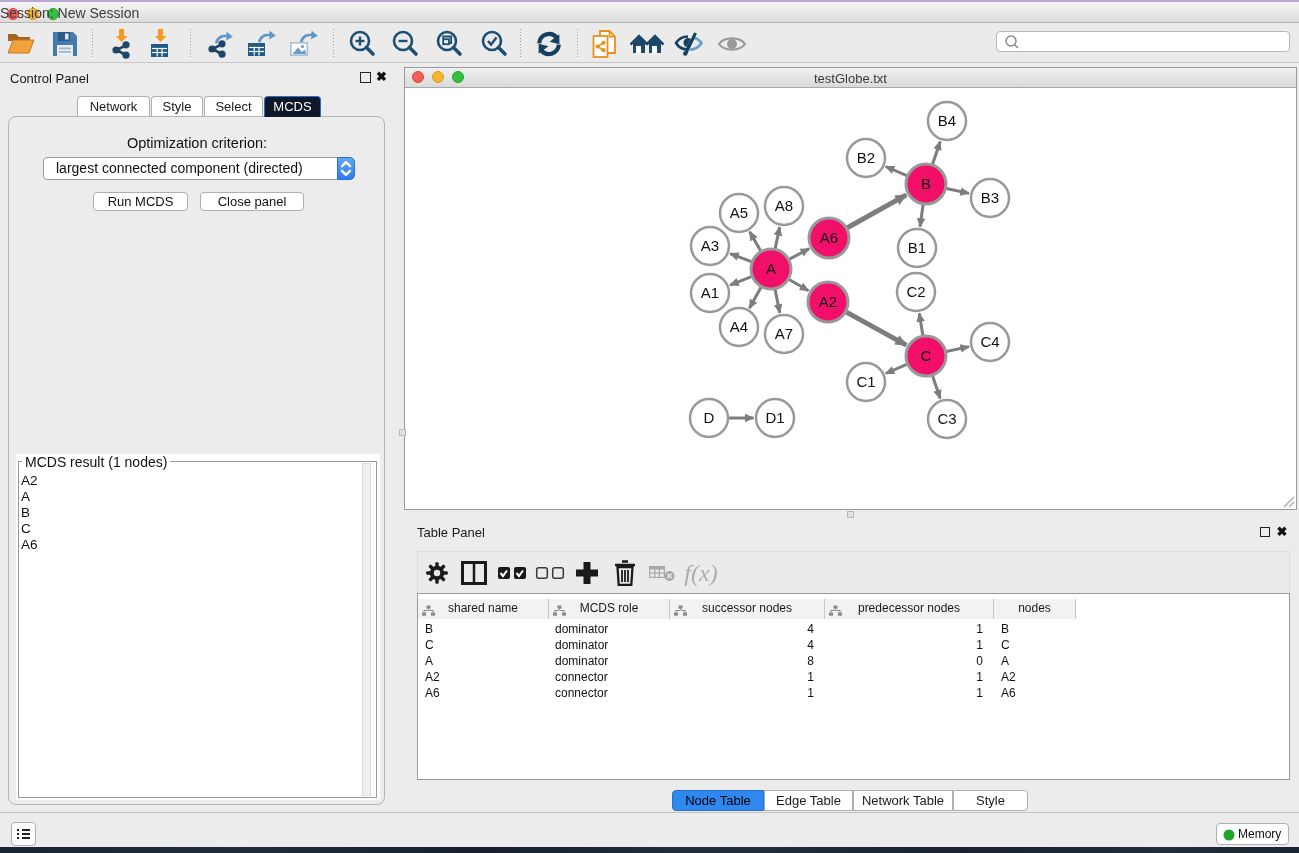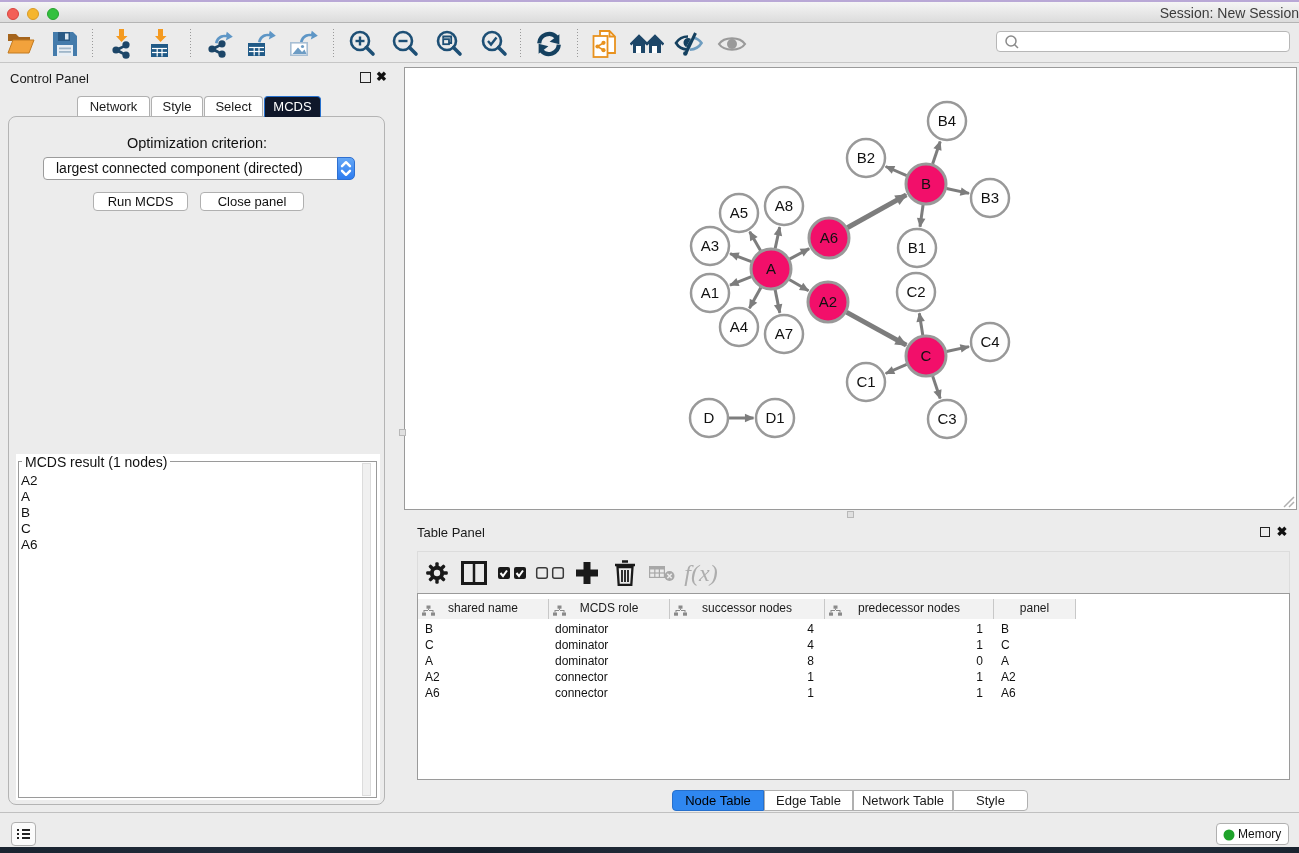--- a/index.html
+++ b/index.html
@@ -1,19 +1,19 @@
 <!DOCTYPE html>
 <html><head><meta charset="utf-8"><style>
 *{margin:0;padding:0;box-sizing:border-box}
 html,body{width:1299px;height:853px;overflow:hidden}
 body{font-family:"Liberation Sans",sans-serif;background:#ececec;position:relative}
 .abs{position:absolute}
 #topline{left:0;top:0;width:1299px;height:2px;background:#b9a8d6}
 #titlebar{left:0;top:2px;width:1299px;height:21px;background:linear-gradient(#f5f5f5,#dcdcdc);border-bottom:1px solid #b4b4b4}
-#titlebar .t{position:absolute;left:0;right:0;top:3px;text-align:right;font-size:14px;color:#3c3c3c}
+#titlebar .t{position:absolute;left:0;right:0;top:3px;text-align:left;font-size:14px;color:#3c3c3c}
 .tl{position:absolute;top:6px;width:12px;height:12px;border-radius:50%}
 #toolbar{left:0;top:24px;width:1299px;height:39px;background:#ebebeb;border-bottom:1px solid #c6c6c6}
 .sep{position:absolute;top:5px;height:29px;width:1px;background-image:linear-gradient(#9a9a9a 1px,transparent 1px);background-size:1px 3px}
 .ticon{position:absolute;top:0;height:39px;display:flex;align-items:center;justify-content:center}
 #search{left:996px;top:31px;width:294px;height:21px;background:#fff;border:1px solid #b7b7b7;border-radius:4px}
 #cp-title{left:10px;top:71px;font-size:13px;color:#1a1a1a}
 #cp-float{left:360px;top:72px;width:11px;height:11px;border:1.5px solid #222}
 #cp-close{left:376px;top:69px;font-size:13px;font-weight:bold;color:#111}
 .tab{position:absolute;top:96px;height:20px;background:#fff;border:1px solid #b0b0b0;border-bottom:none;border-radius:4px 4px 0 0;font-size:13px;text-align:center;color:#1a1a1a;line-height:20px;z-index:2}
 #cp-panel{left:8px;top:116px;width:377px;height:689px;border:1px solid #b4b4b4;border-radius:8px;background:#ececec}
@@ -258,20 +258,26 @@
     </svg>
   </div>
 <div class="btn" style="left:93px;width:95px">Run MCDS</div>
 <div class="btn" style="left:200px;width:104px">Close panel</div>
 <div class="abs" id="mcds-box"></div>
 <div class="abs" id="mcds-border"></div>
 <div class="abs" id="mcds-label">MCDS result (1 nodes)</div>
 <div class="abs" id="mcds-list">A2<br>A<br>B<br>C<br>A6</div>
 <div class="abs" id="mcds-scroll"></div>
 <div class="abs" id="netwin">
+  <div id="net-tb">
+    <div class="tl" style="left:7px;top:3px;background:#f35f57;border:1px solid #d8453e"></div>
+    <div class="tl" style="left:27px;top:3px;background:#f5b52e;border:1px solid #d99a26"></div>
+    <div class="tl" style="left:47px;top:3px;background:#33c03e;border:1px solid #27a32f"></div>
+    <div class="t">testGlobe.txt</div>
+  </div>
   <svg width="891" height="420" style="position:absolute;left:0;top:22px">
     <defs>
       <marker id="a" markerUnits="userSpaceOnUse" markerWidth="12.5" markerHeight="9.5" viewBox="0 0 10 10" refX="9" refY="5" orient="auto">
           <path d="M0,0.5 L10,5 L0,9.5 z" fill="#7d7d7d"></path>
         </marker>
       <marker id="ath" markerUnits="userSpaceOnUse" markerWidth="15" markerHeight="12" viewBox="0 0 10 10" refX="9" refY="5" orient="auto">
           <path d="M0,0.5 L10,5 L0,9.5 z" fill="#7d7d7d"></path>
         </marker>
     </defs>
     <line x1="346.5" y1="186.7" x2="325.0" y2="195.1" class="thin" marker-end="url(#a)"></line>
@@ -443,21 +449,21 @@
         </g>
       </svg></span>successor nodes</div>
 <div class="th" style="left:825px;width:169px"><span style="position:absolute;left:4px;top:4px"><svg width="13" height="12" viewBox="0 0 13 12" style="vertical-align:-1px">
         <g fill="#8a8a8a">
           <rect x="4.5" y="0.5" width="4" height="3.2"></rect>
           <rect x="0" y="7.5" width="4" height="3.2"></rect>
           <rect x="9" y="7.5" width="4" height="3.2"></rect>
           <path d="M6 3.5 h1 v2.5 h-1 z M1.5 7.5 h1 V6 h8 v1.5 h1 V5 h-10 z"></path>
         </g>
       </svg></span>predecessor nodes</div>
-<div class="th" style="left:994px;width:82px">panel</div>
+<div class="th" style="left:994px;width:82px">nodes</div>
 <div class="td" style="left:425px;top:621px;width:120px">B</div>
 <div class="td" style="left:555px;top:621px;width:110px">dominator</div>
 <div class="td" style="left:700px;top:621px;width:114px;text-align:right">4</div>
 <div class="td" style="left:860px;top:621px;width:123px;text-align:right">1</div>
 <div class="td" style="left:1001px;top:621px;width:70px">B</div>
 <div class="td" style="left:425px;top:637px;width:120px">C</div>
 <div class="td" style="left:555px;top:637px;width:110px">dominator</div>
 <div class="td" style="left:700px;top:637px;width:114px;text-align:right">4</div>
 <div class="td" style="left:860px;top:637px;width:123px;text-align:right">1</div>
 <div class="td" style="left:1001px;top:637px;width:70px">C</div>

